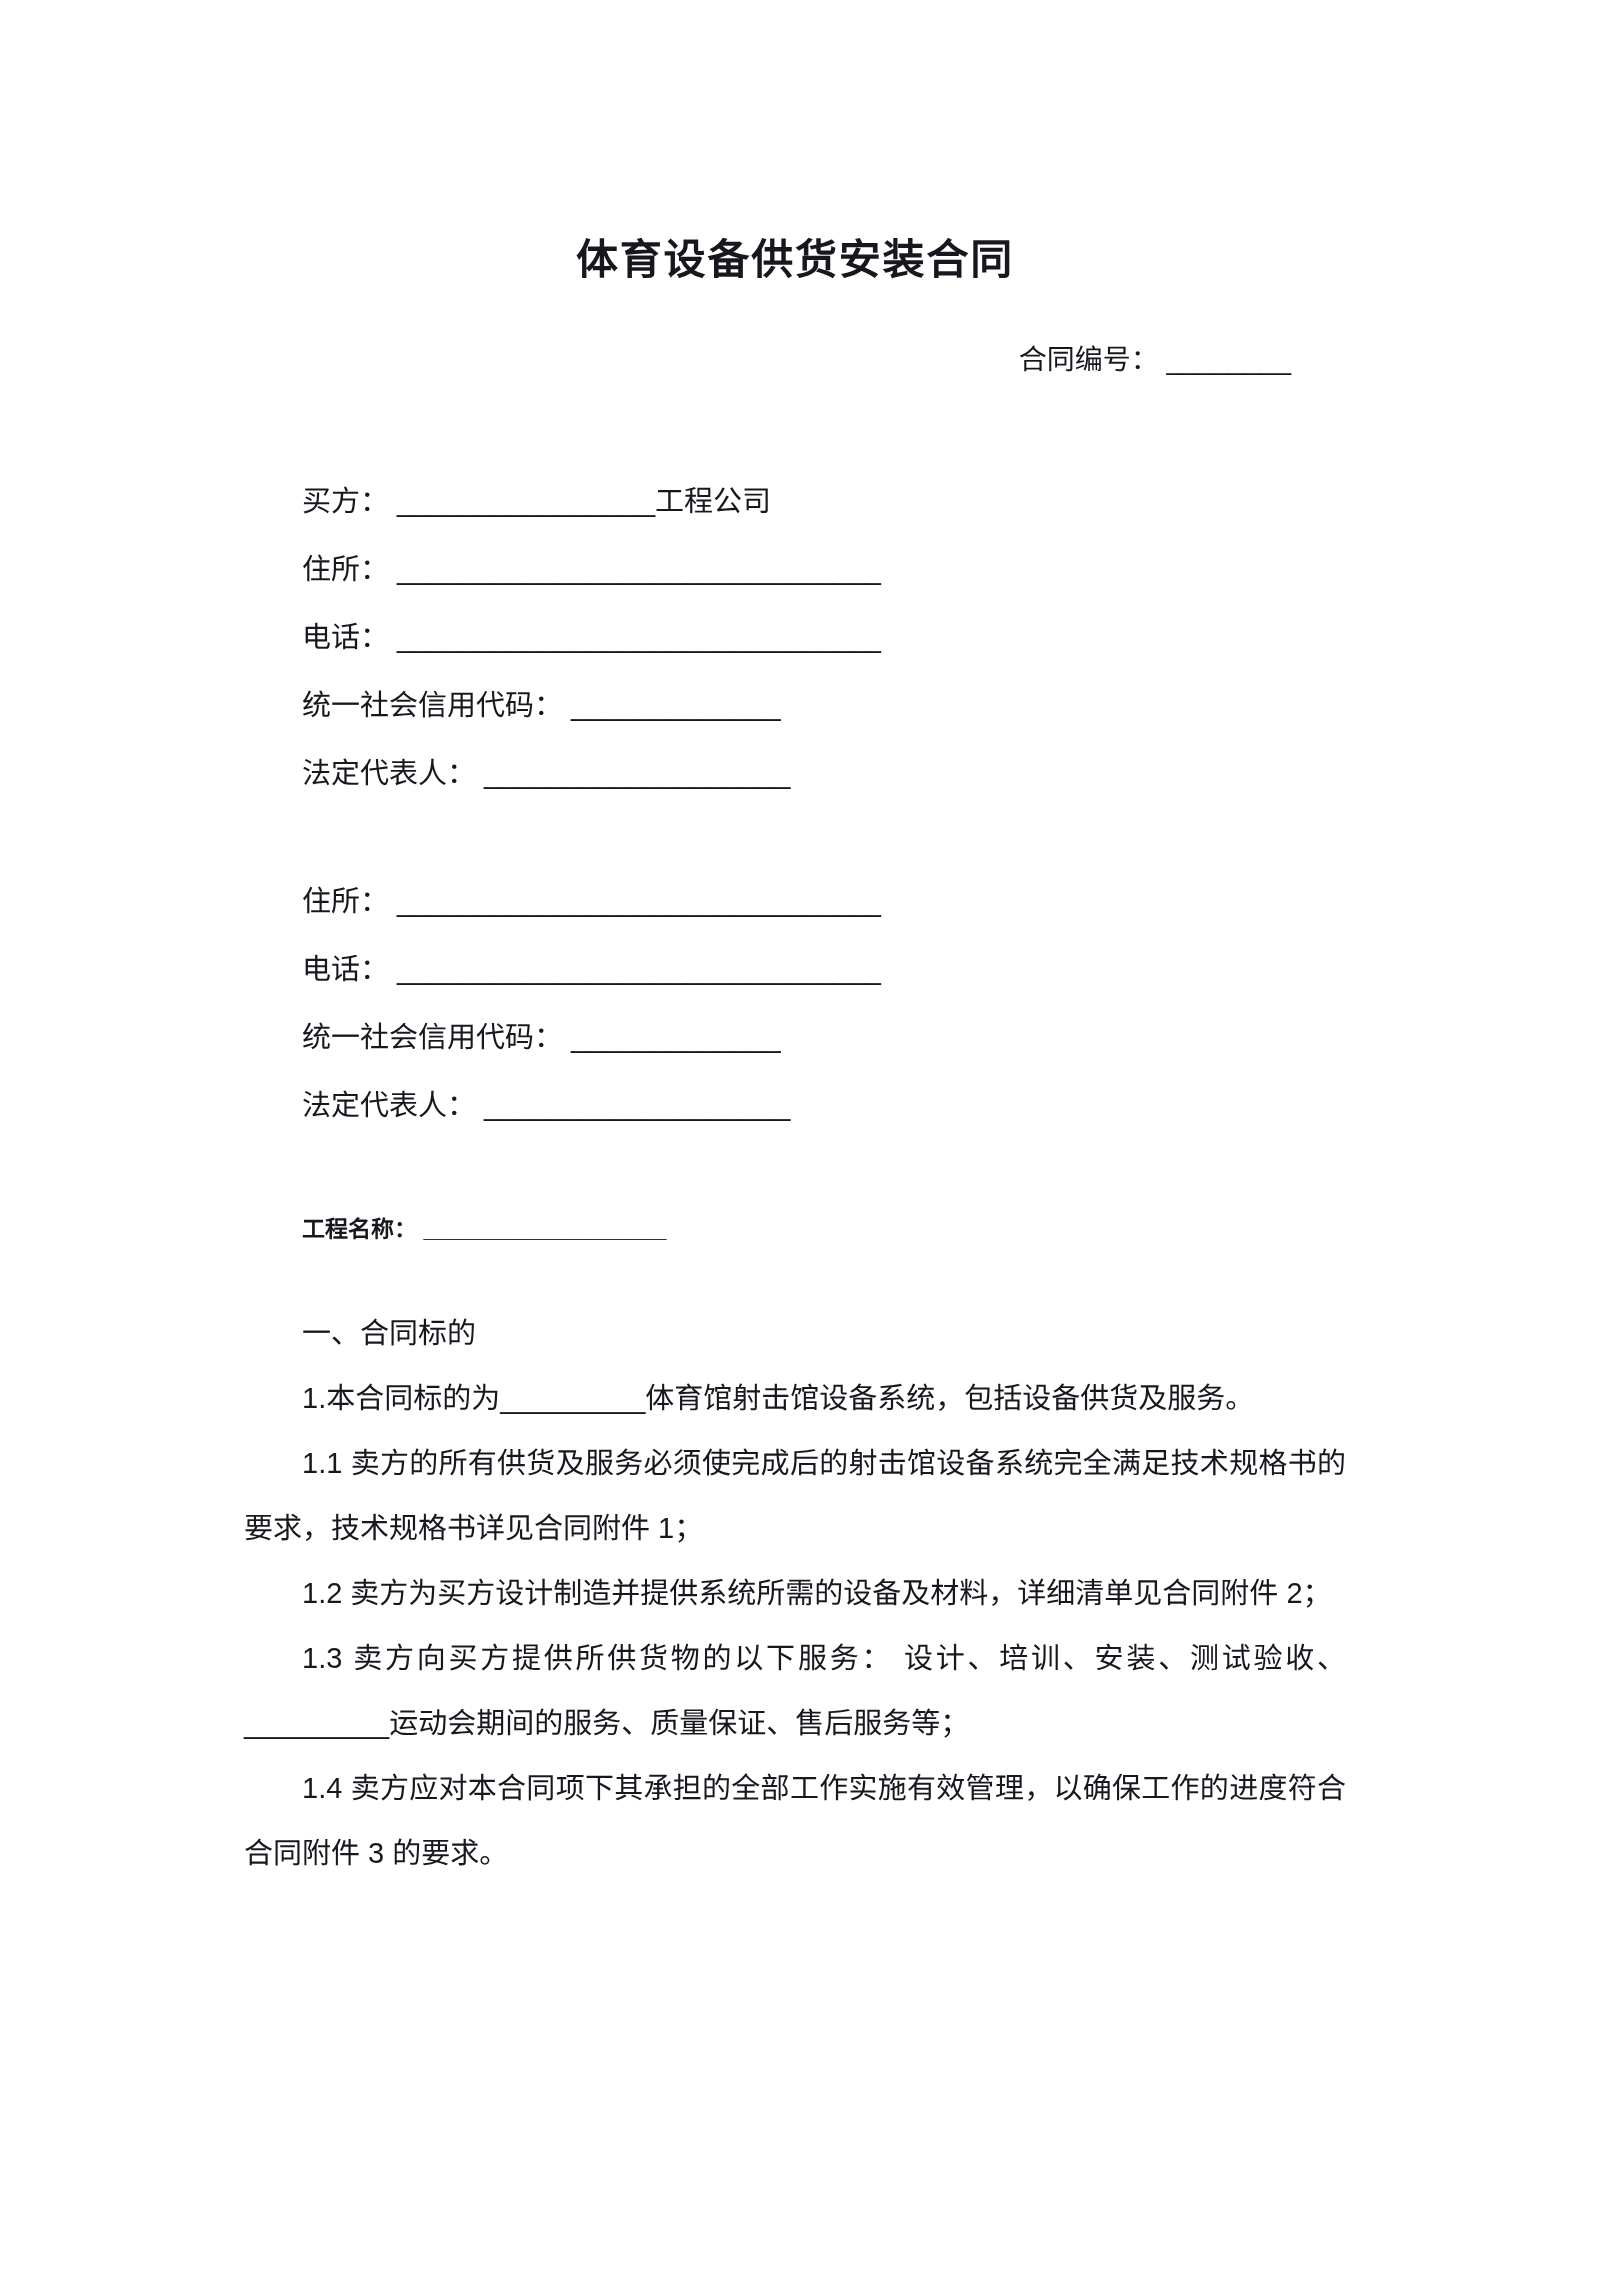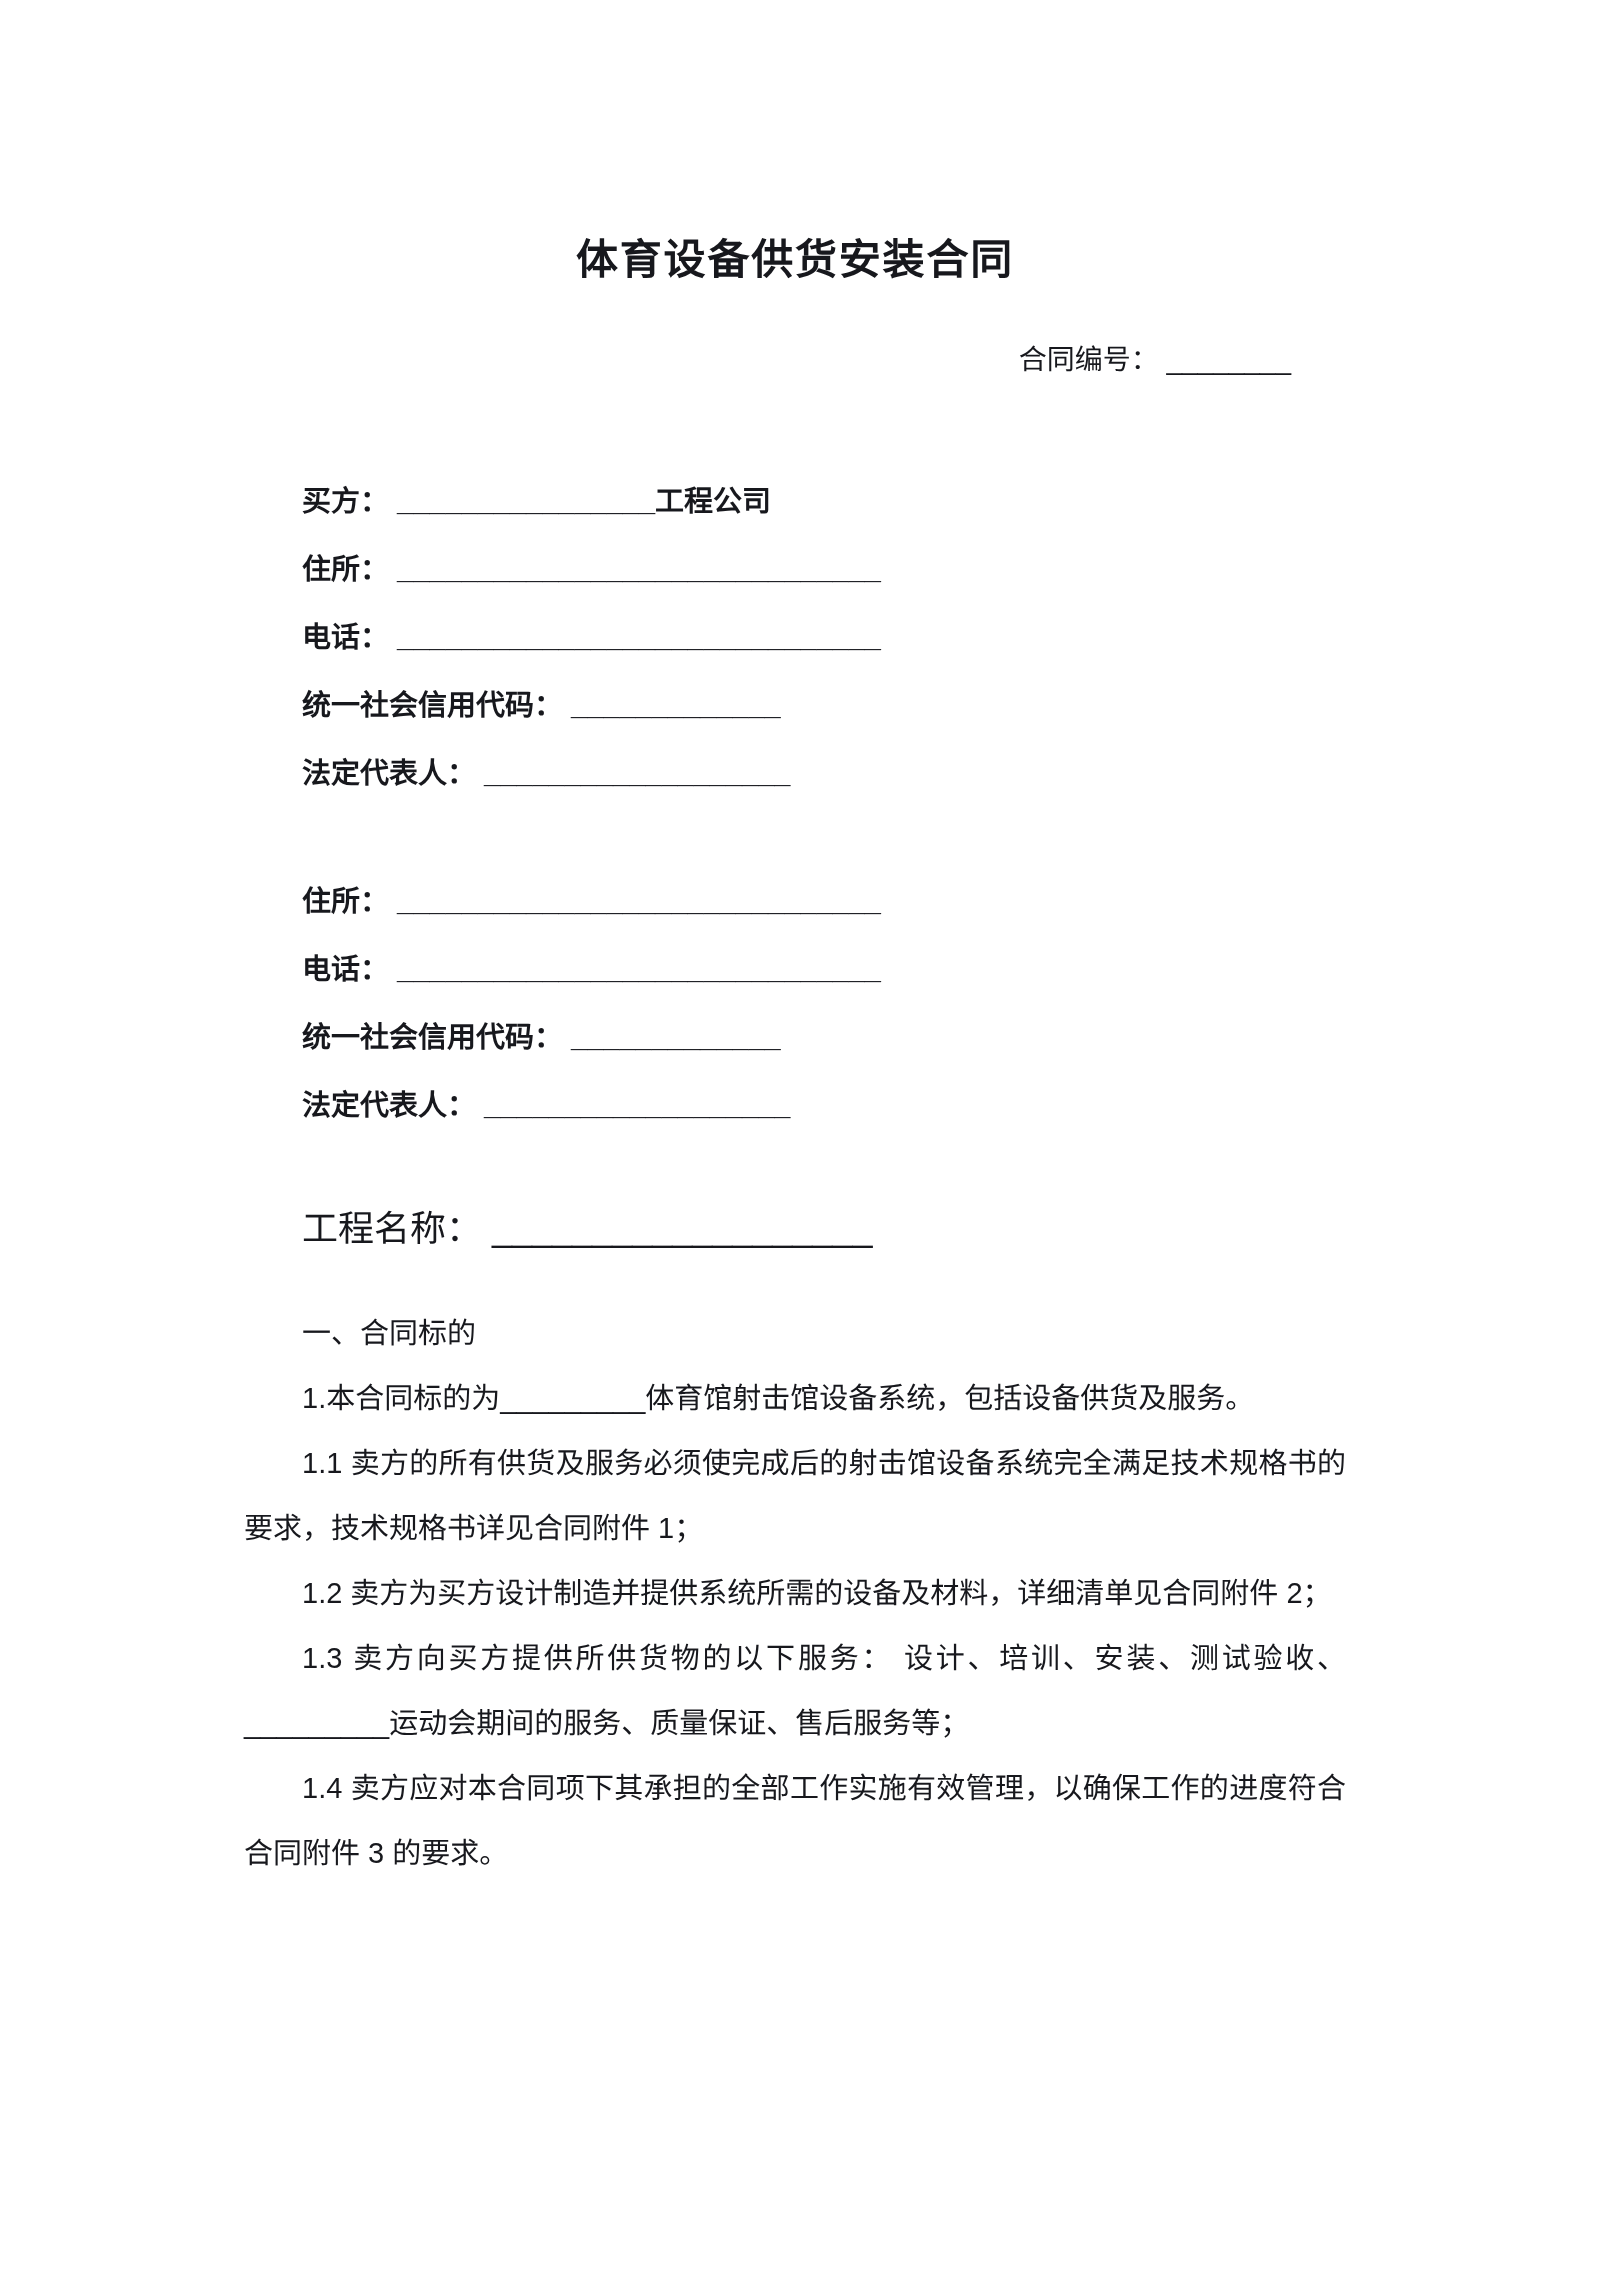--- a/index.html
+++ b/index.html
@@ -34,28 +34,28 @@
     padding-right: 55px;
   }
   .info-block {
     margin-top: 87px;
   }
   .info-block.second {
     margin-top: 60px;
   }
   .info-line {
     font-size: 29px;
-    font-weight: bold;
+    font-weight: normal;
     line-height: 68px;
     padding-left: 58px;
     white-space: nowrap;
   }
   .project-line {
-    font-size: 36px;
-    font-weight: normal;
+    font-size: 23px;
+    font-weight: bold;
     line-height: 68px;
     padding-left: 58px;
     margin-top: 56px;
     white-space: nowrap;
   }
   .para {
     font-size: 29px;
     line-height: 65px;
     text-indent: 2em;
     text-align: justify;

